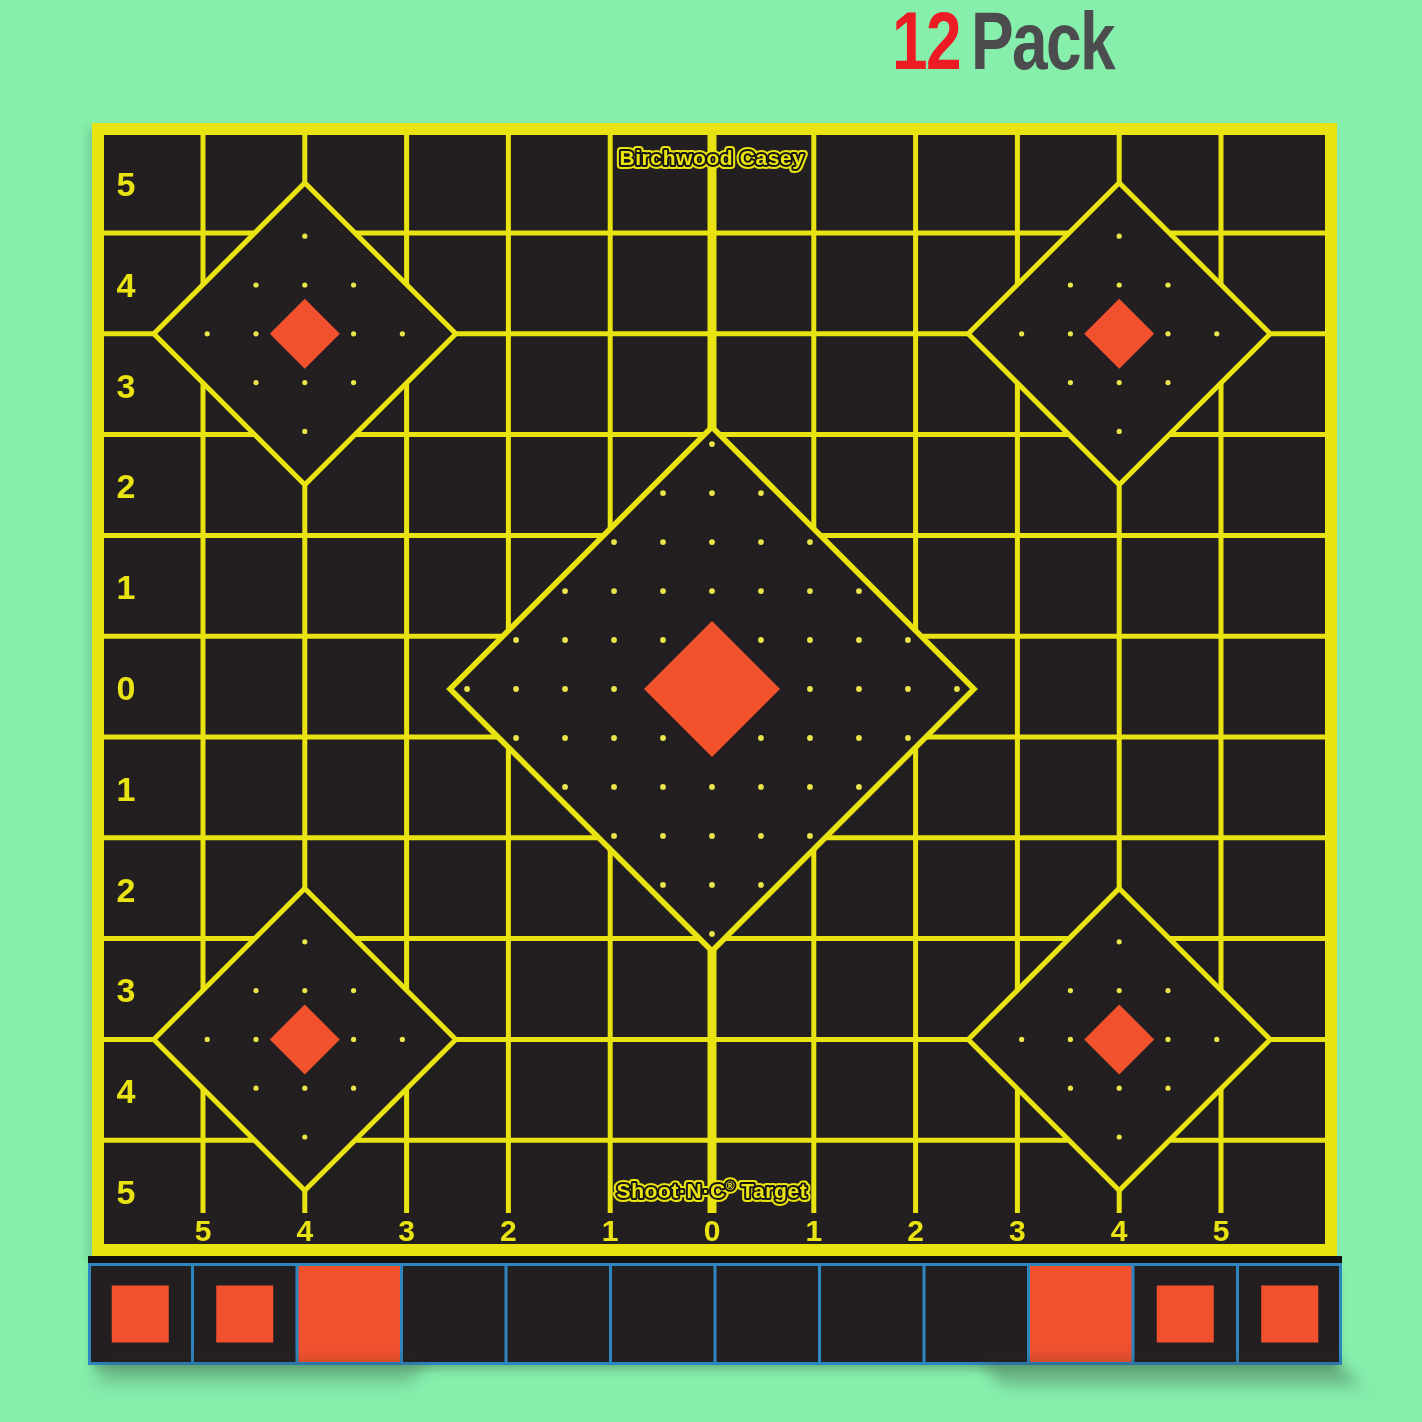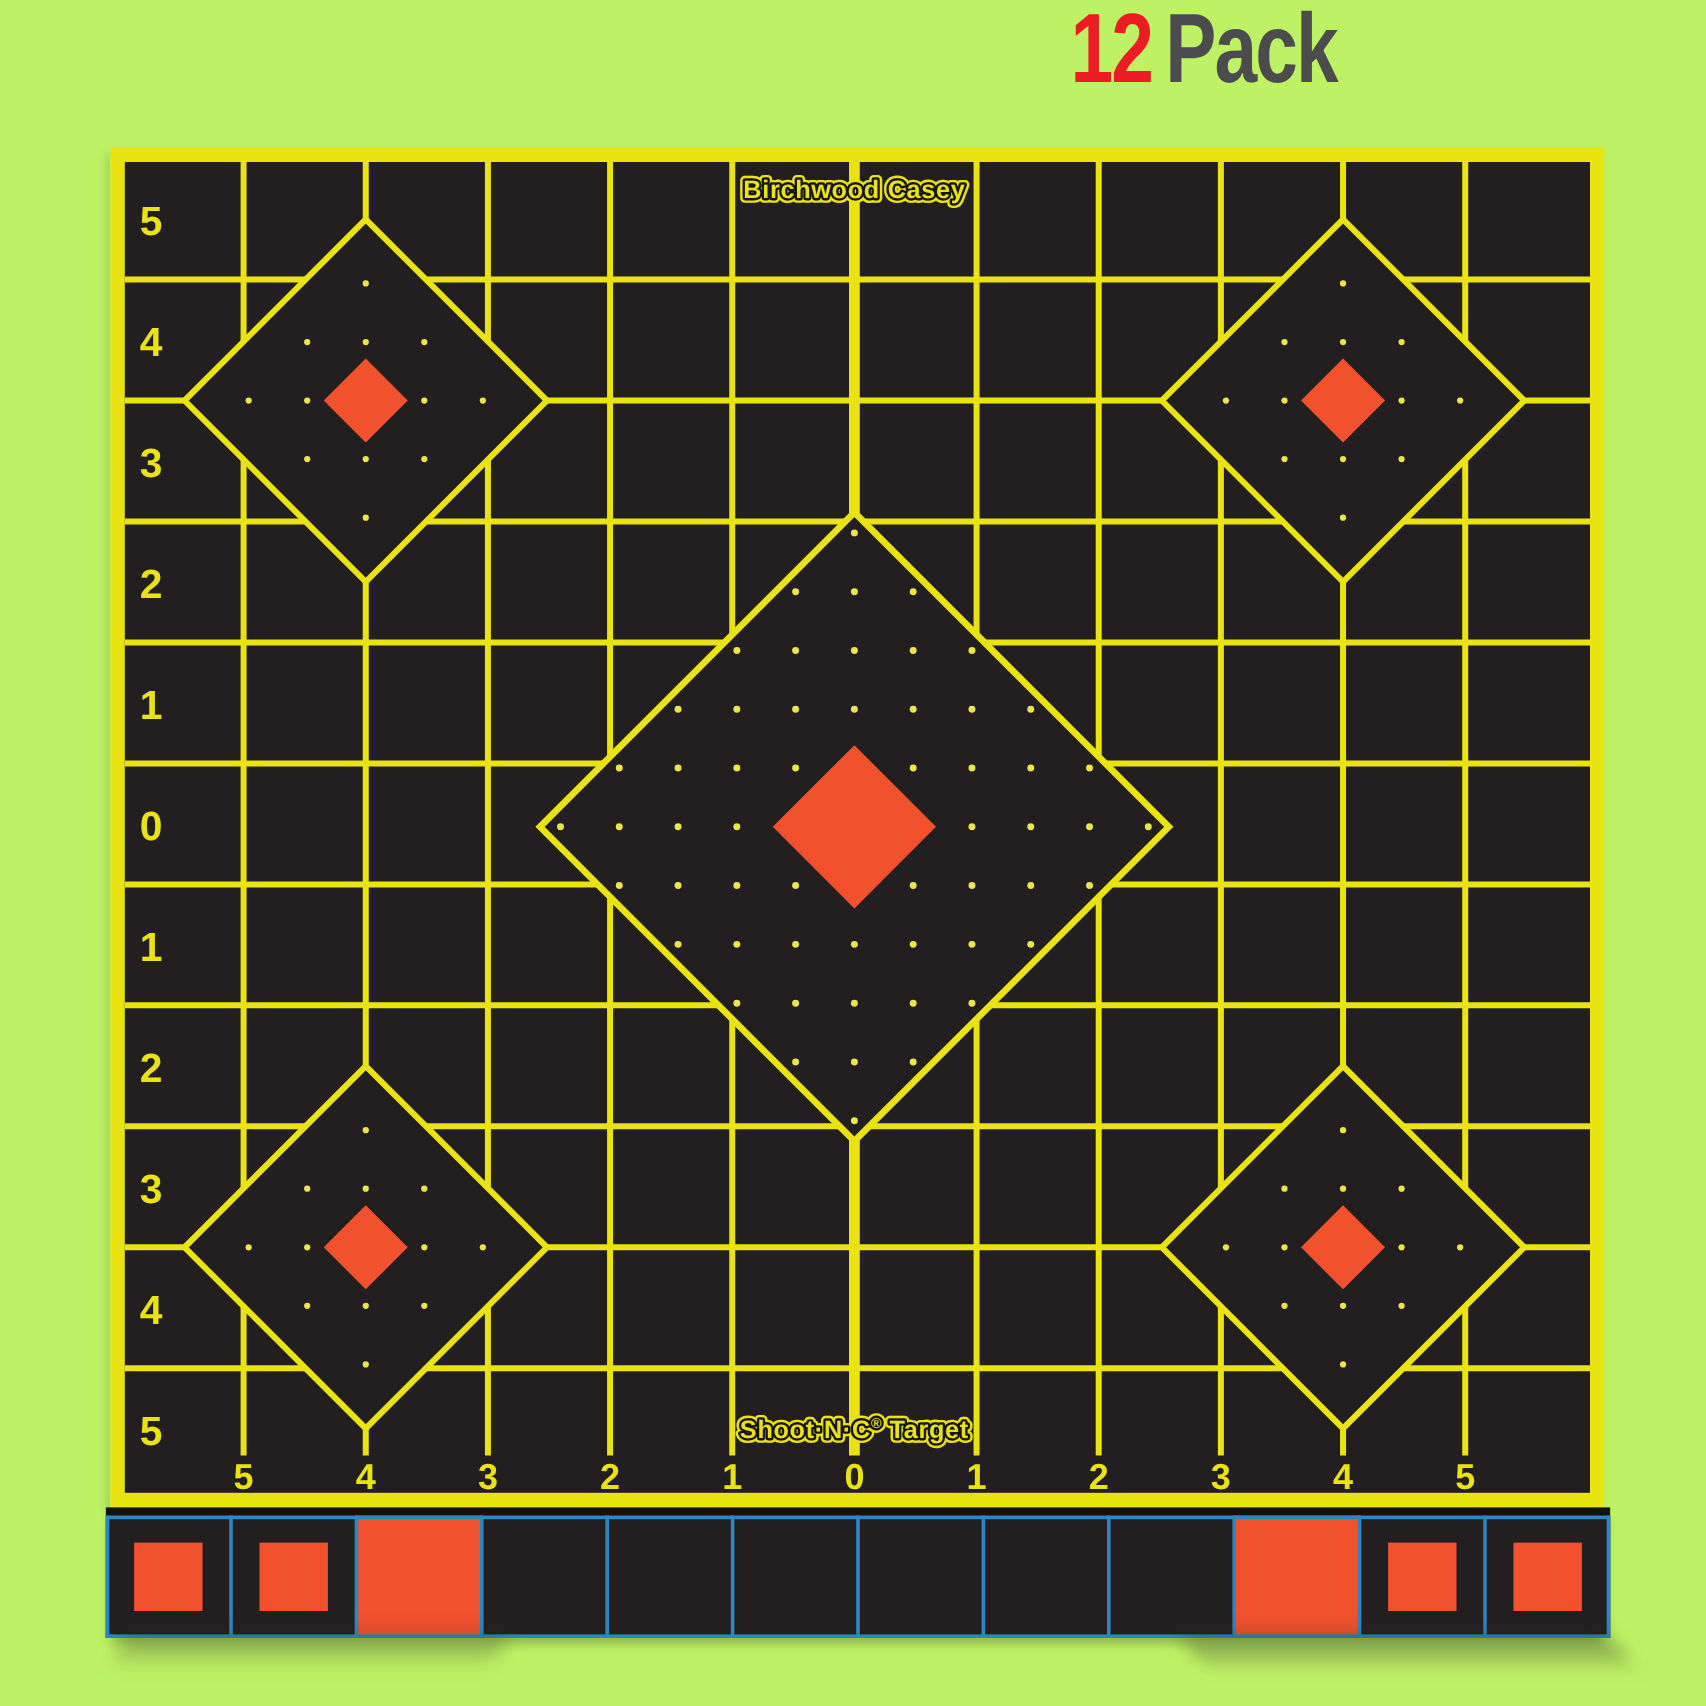--- a/index.html
+++ b/index.html
@@ -1,16 +1,16 @@
 <!DOCTYPE html>
 <html><head>
 <meta charset="utf-8">
 <style>
   html,body{margin:0;padding:0;background:#ffffff;}
-  .stage{position:relative;width:1422px;height:1422px;background:#bef264;overflow:hidden;
+  .stage{position:relative;width:1422px;height:1422px;background:#86efac;overflow:hidden;
          font-family:"Liberation Sans",sans-serif;}
   .pack-badge{position:absolute;top:0px;left:892px;font-weight:bold;font-size:82px;
               letter-spacing:-2px;white-space:nowrap;transform:scaleX(0.78);transform-origin:0 0;
               line-height:1.0;}
   .pack-num{color:#ed1c24;}
   .pack-word{color:#4c4c4e;margin-left:14px;}
   #target-svg{position:absolute;left:92px;top:123px;box-shadow:-4px 5px 9px rgba(0,0,0,0.14);}
   #strip-svg{position:absolute;left:88px;top:1256px;
              box-shadow:0 8px 10px -5px rgba(0,0,0,0.30);}
   .shadow-wedge-left{position:absolute;left:100px;top:1363px;width:320px;height:18px;

